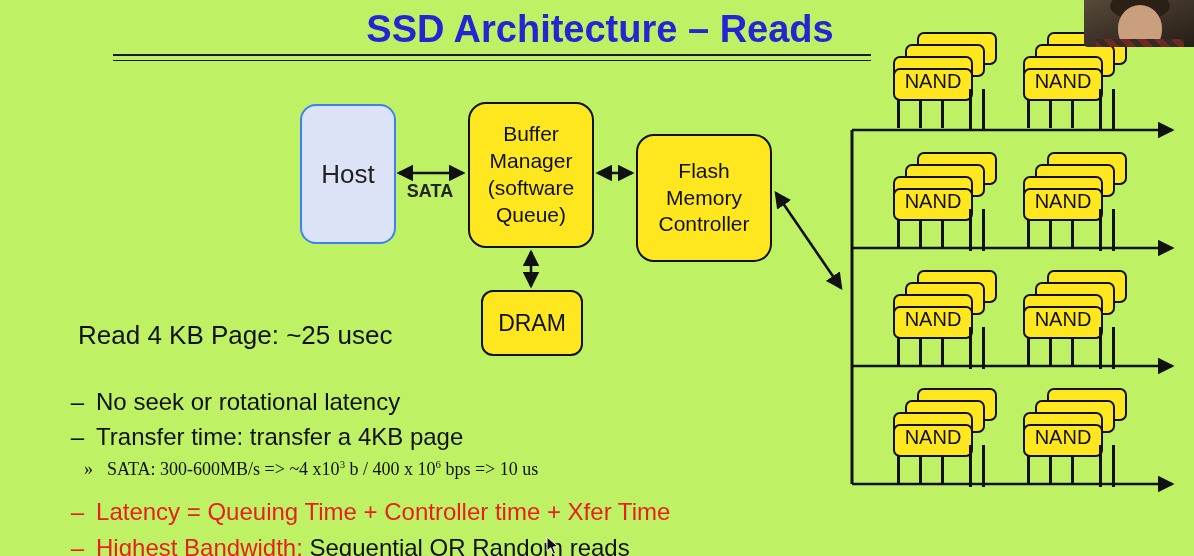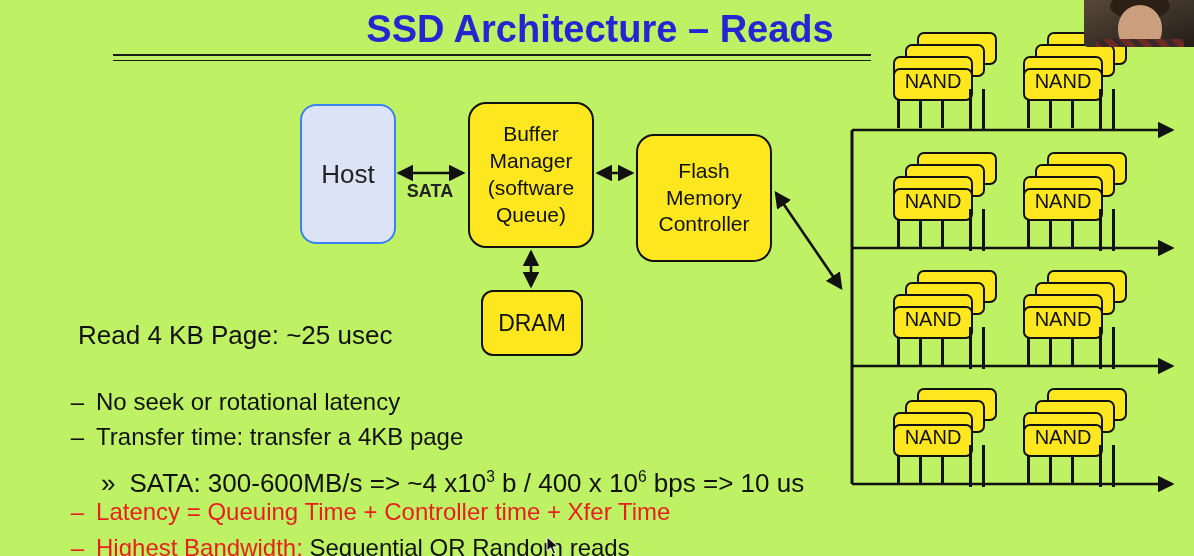--- a/index.html
+++ b/index.html
@@ -48,21 +48,21 @@
   }
   .legs-right{
     position:absolute; left:88px; top:57px; width:19px; height:42px;
     background:repeating-linear-gradient(90deg,#111 0 3px, transparent 3px 13px);
   }
   
   .note{position:absolute; z-index:2; white-space:pre-wrap; font-size:24px; color:#111;}
   .heading{left:30px; top:320px; font-size:26px;margin-left:48px;}
   .b1{left:44px; top:360px;}
   .b2{left:44px; top:395px;}
-  .sub{left:72px; top:437px; font-size:26px;}
+  .sub{left:66px; top:437px; font-size:18px;font-family:Liberation Serif, serif;}
   .b3{left:44px; top:470px; color:var(--red_text,#e81f1f);}
   .b4{left:44px; top:506px;}
   .dash{margin-right:12px;}
   .marker{margin-right:14px;}
   .red{color:var(--red_text,#e81f1f);}
   sup{font-size:60%; vertical-align:super;}
   
   .webcam{
     position:absolute; left:1084px; top:0; width:110px; height:47px; z-index:5;
     background:linear-gradient(160deg,#57483a,#241d16); overflow:hidden;

